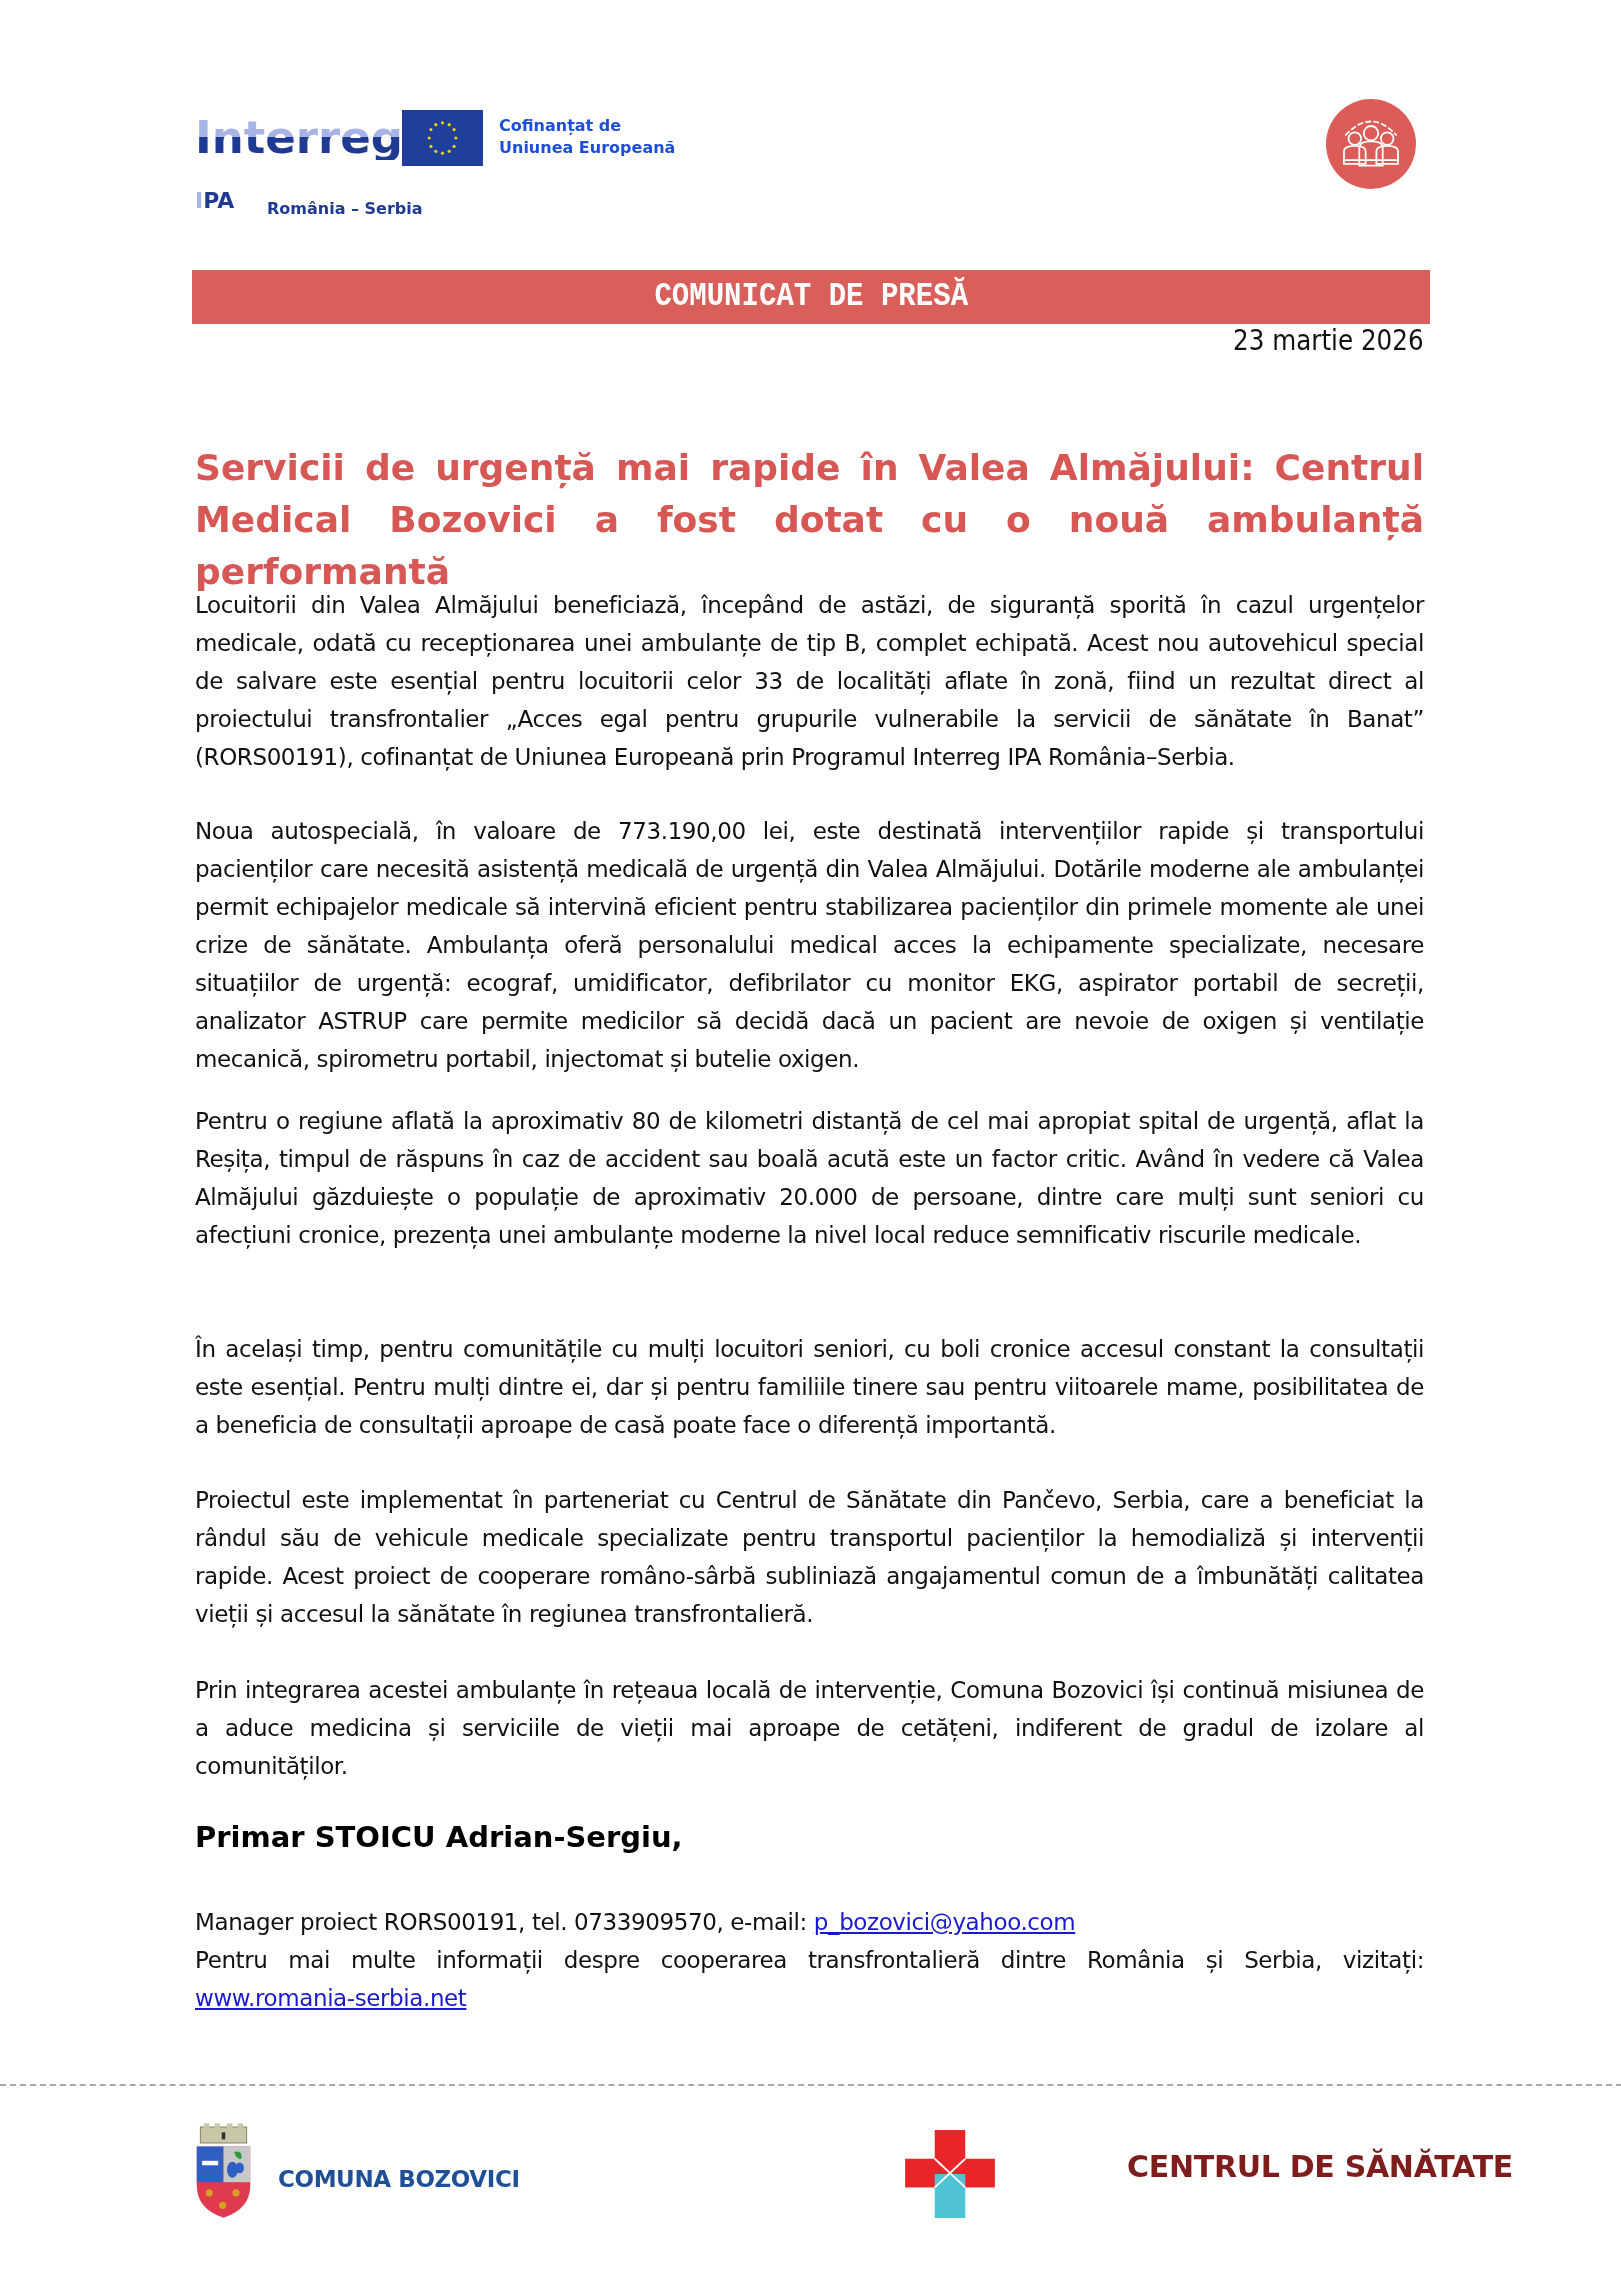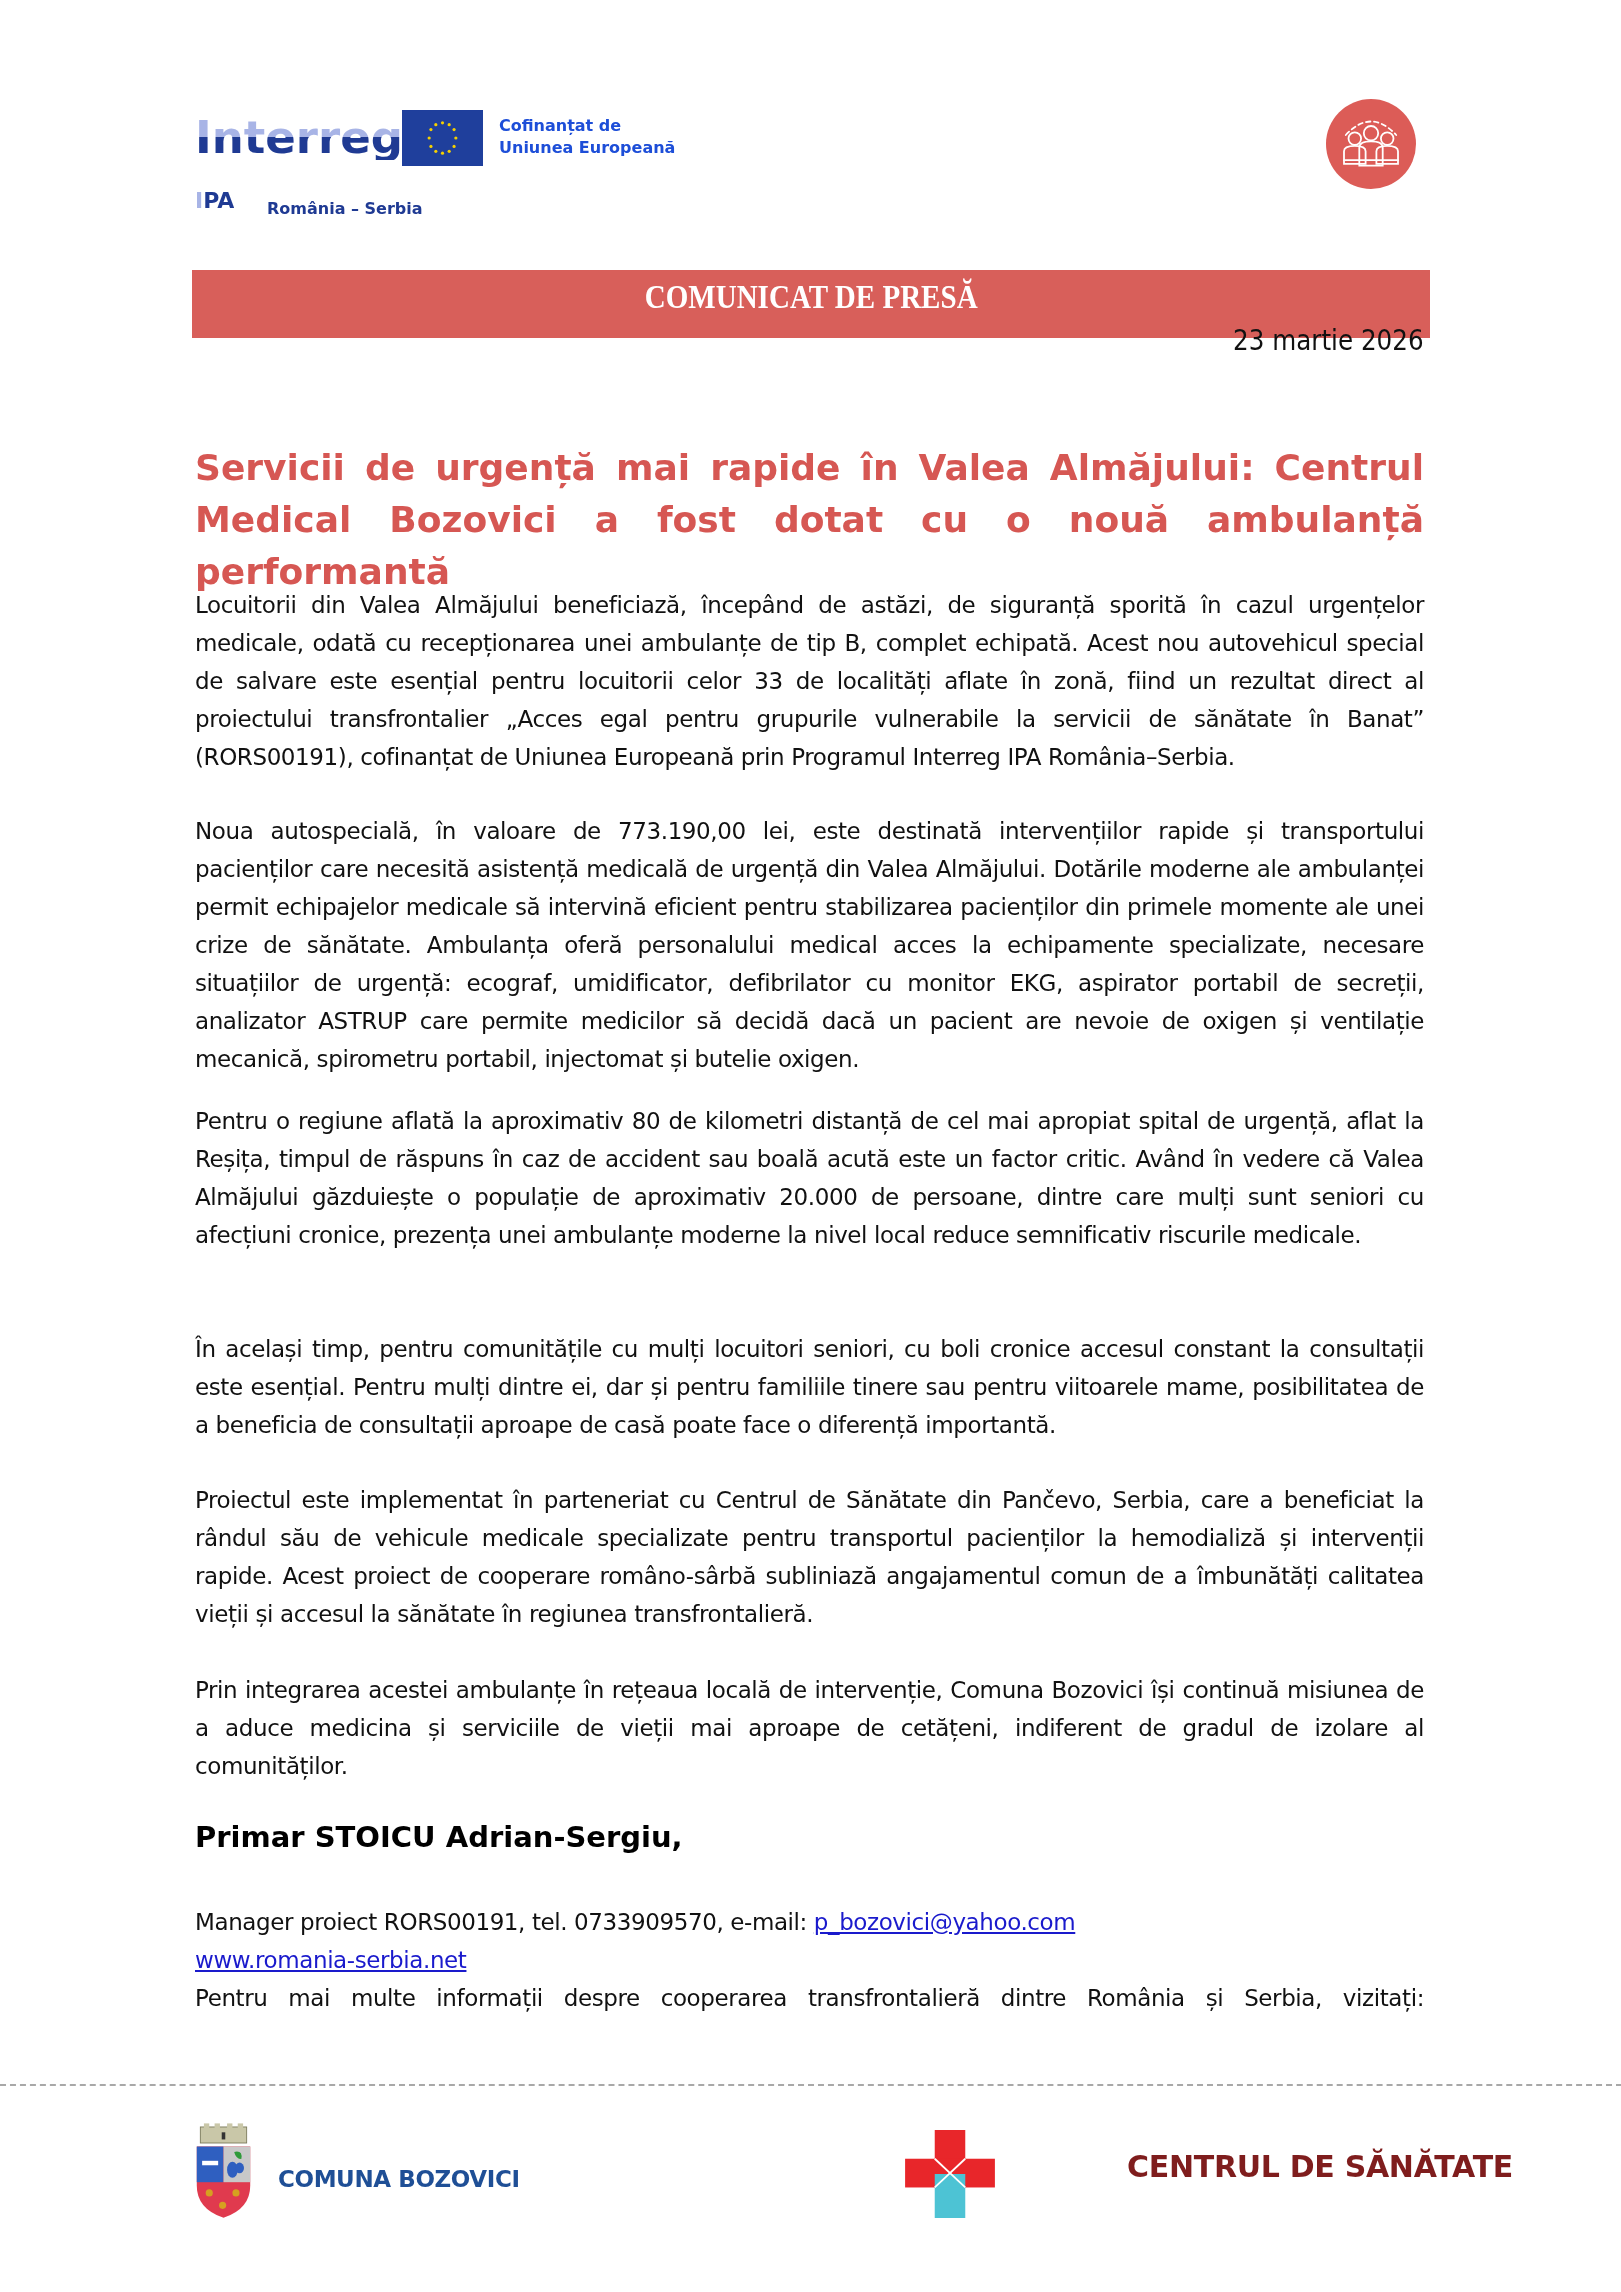--- a/index.html
+++ b/index.html
@@ -15,23 +15,23 @@
   .eu-flag svg { width: 81px; height: 56px; display: block; }
   .cofin { position: absolute; left: 499px; top: 115px; font-weight: bold; font-size: 16px; line-height: 22.4px; color: #1d4ed8; }
   .ipa { position: absolute; left: 195px; top: 190px; font-weight: bold; font-size: 22px; line-height: 1;
          background: linear-gradient(to right, #a8b4e6 0%, #a8b4e6 25%, #1f3a93 25%, #1f3a93 100%);
          -webkit-background-clip: text; background-clip: text; color: transparent; }
   .ipa-sub { position: absolute; left: 267px; top: 199px; font-weight: bold; font-size: 16px; color: #1f3a93; }
   .people-logo { position: absolute; left: 1326px; top: 99px; width: 90px; height: 90px; border-radius: 50%; background: #dc5c57; }
   .people-logo svg { width: 90px; height: 90px; display: block; }
 
   
-  .banner { position: absolute; left: 192px; top: 270px; width: 1238px; height: 68px; background: #d85f5a;
+  .banner { position: absolute; left: 192px; top: 270px; width: 1238px; height: 54px; background: #d85f5a;
             color: #ffffff; text-align: center; font-weight: bold; font-size: 33px; line-height: 54px;
-            font-family: Liberation Serif, serif; transform-origin: center; }
+            font-family: Liberation Mono, monospace; transform-origin: center; }
   .banner span { display: inline-block; transform: scaleX(0.88); }
   .date { position: absolute; right: 198px; top: 324px; font-size: 28px; color: #111; text-decoration: underline; }
   .date span { display: inline-block; transform: scaleX(0.88); transform-origin: right center; }
 
   
   .title { position: absolute; left: 195px; top: 442px; width: 1229px; font-weight: bold; font-size: 36px;
            line-height: 52px; color: #d65753; text-align: justify; text-align-last: left; }
 
   
   .para { position: absolute; left: 195px; width: 1229px; font-size: 23px; line-height: 38px;
@@ -117,22 +117,22 @@
 <div class="para p2">Noua autospecială, în valoare de 773.190,00 lei, este destinată intervențiilor rapide și transportului pacienților care necesită asistență medicală de urgență din Valea Almăjului. Dotările moderne ale ambulanței permit echipajelor medicale să intervină eficient pentru stabilizarea pacienților din primele momente ale unei crize de sănătate. Ambulanța oferă personalului medical acces la echipamente specializate, necesare situațiilor de urgență: ecograf, umidificator, defibrilator cu monitor EKG, aspirator portabil de secreții, analizator ASTRUP care permite medicilor să decidă dacă un pacient are nevoie de oxigen și ventilație mecanică, spirometru portabil, injectomat și butelie oxigen.</div>
 <div class="para p3">Pentru o regiune aflată la aproximativ 80 de kilometri distanță de cel mai apropiat spital de urgență, aflat la Reșița, timpul de răspuns în caz de accident sau boală acută este un factor critic. Având în vedere că Valea Almăjului găzduiește o populație de aproximativ 20.000 de persoane, dintre care mulți sunt seniori cu afecțiuni cronice, prezența unei ambulanțe moderne la nivel local reduce semnificativ riscurile medicale.</div>
 <div class="para p4">În același timp, pentru comunitățile cu mulți locuitori seniori, cu boli cronice accesul constant la consultații este esențial. Pentru mulți dintre ei, dar și pentru familiile tinere sau pentru viitoarele mame, posibilitatea de a beneficia de consultații aproape de casă poate face o diferență importantă.</div>
 <div class="para p5">Proiectul este implementat în parteneriat cu Centrul de Sănătate din Pančevo, Serbia, care a beneficiat la rândul său de vehicule medicale specializate pentru transportul pacienților la hemodializă și intervenții rapide. Acest proiect de cooperare româno-sârbă subliniază angajamentul comun de a îmbunătăți calitatea vieții și accesul la sănătate în regiunea transfrontalieră.</div>
 <div class="para p6">Prin integrarea acestei ambulanțe în rețeaua locală de intervenție, Comuna Bozovici își continuă misiunea de a aduce medicina și serviciile de vieții mai aproape de cetățeni, indiferent de gradul de izolare al comunităților.</div>
 
 <div class="signature">Primar STOICU Adrian-Sergiu,</div>
 
 <div class="contact">
   <span class="line"><span>Manager proiect RORS00191, tel. 0733909570, e-mail: </span><a>p_bozovici@yahoo.com</a></span>
+  <span class="line just">Pentru mai multe informații despre cooperarea transfrontalieră dintre România și Serbia, vizitați:</span>
   <span class="line"><a>www.romania-serbia.net</a></span>
-  <span class="line just">Pentru mai multe informații despre cooperarea transfrontalieră dintre România și Serbia, vizitați:</span>
 </div>
 
 <div class="divider"></div>
 
 <div class="crest">
   <svg viewBox="0 0 64 108">
     <rect x="6" y="4" width="52" height="18" fill="#c9c7a8" stroke="#7a7a5a" stroke-width="1"></rect>
     <rect x="10" y="0" width="6" height="6" fill="#c9c7a8"></rect>
       <rect x="22" y="0" width="6" height="6" fill="#c9c7a8"></rect>
     <rect x="36" y="0" width="6" height="6" fill="#c9c7a8"></rect>

